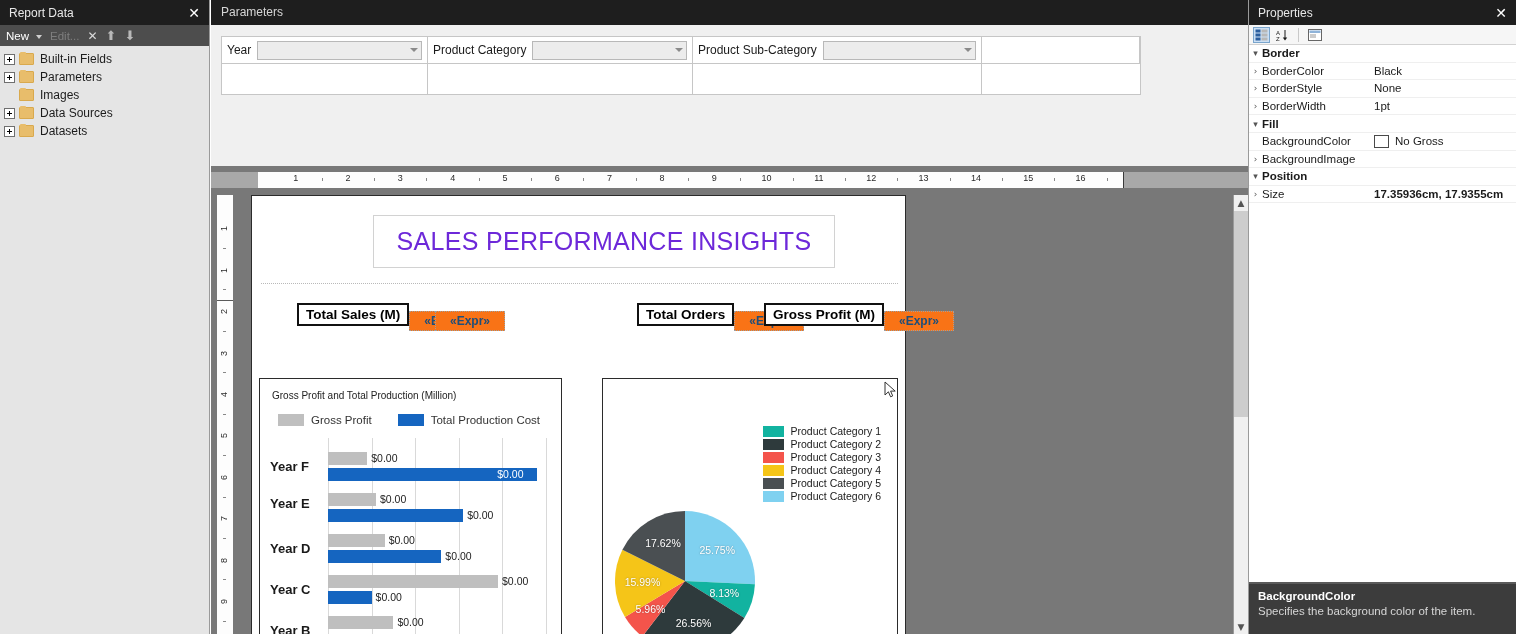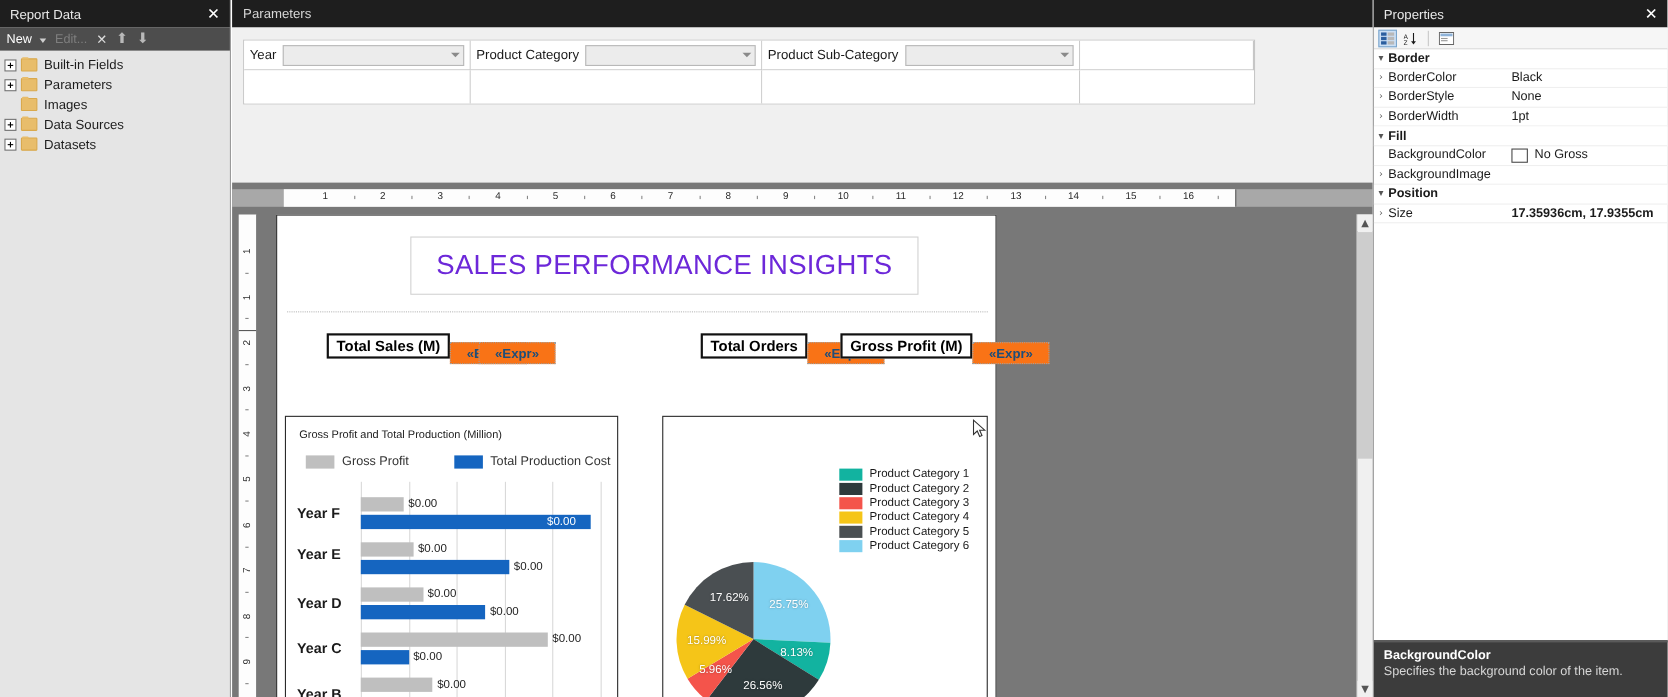--- a/index.html
+++ b/index.html
@@ -176,21 +176,21 @@
     padding: 2px 14px; white-space: nowrap;
   }
 
   .chart-box {
     position: absolute; background: #ffffff; border: 1px solid #2b2b2b;
   }
   .chart-title {
     font-size: 10px; color: #222; margin: 11px 0 0 12px;
   }
   .bar-legend {
-    display: flex; align-items: center; gap: 23px; margin: 13px 0 0 18px;
+    display: flex; align-items: center; gap: 8px; margin: 13px 0 0 18px;
     font-size: 11.5px; color: #333;
   }
   .bar-legend .sw { width: 26px; height: 12px; display: inline-block; }
   .bar-legend .item { display: flex; align-items: center; gap: 7px; }
   .bar-legend .item + .item { margin-left: 18px; }
 
   .plot { position: relative; margin: 12px 0 0 0; height: 200px; }
   .grid-line {
     position: absolute; top: 0; width: 1px; height: 100%; background: #d9d9d9;
   }

